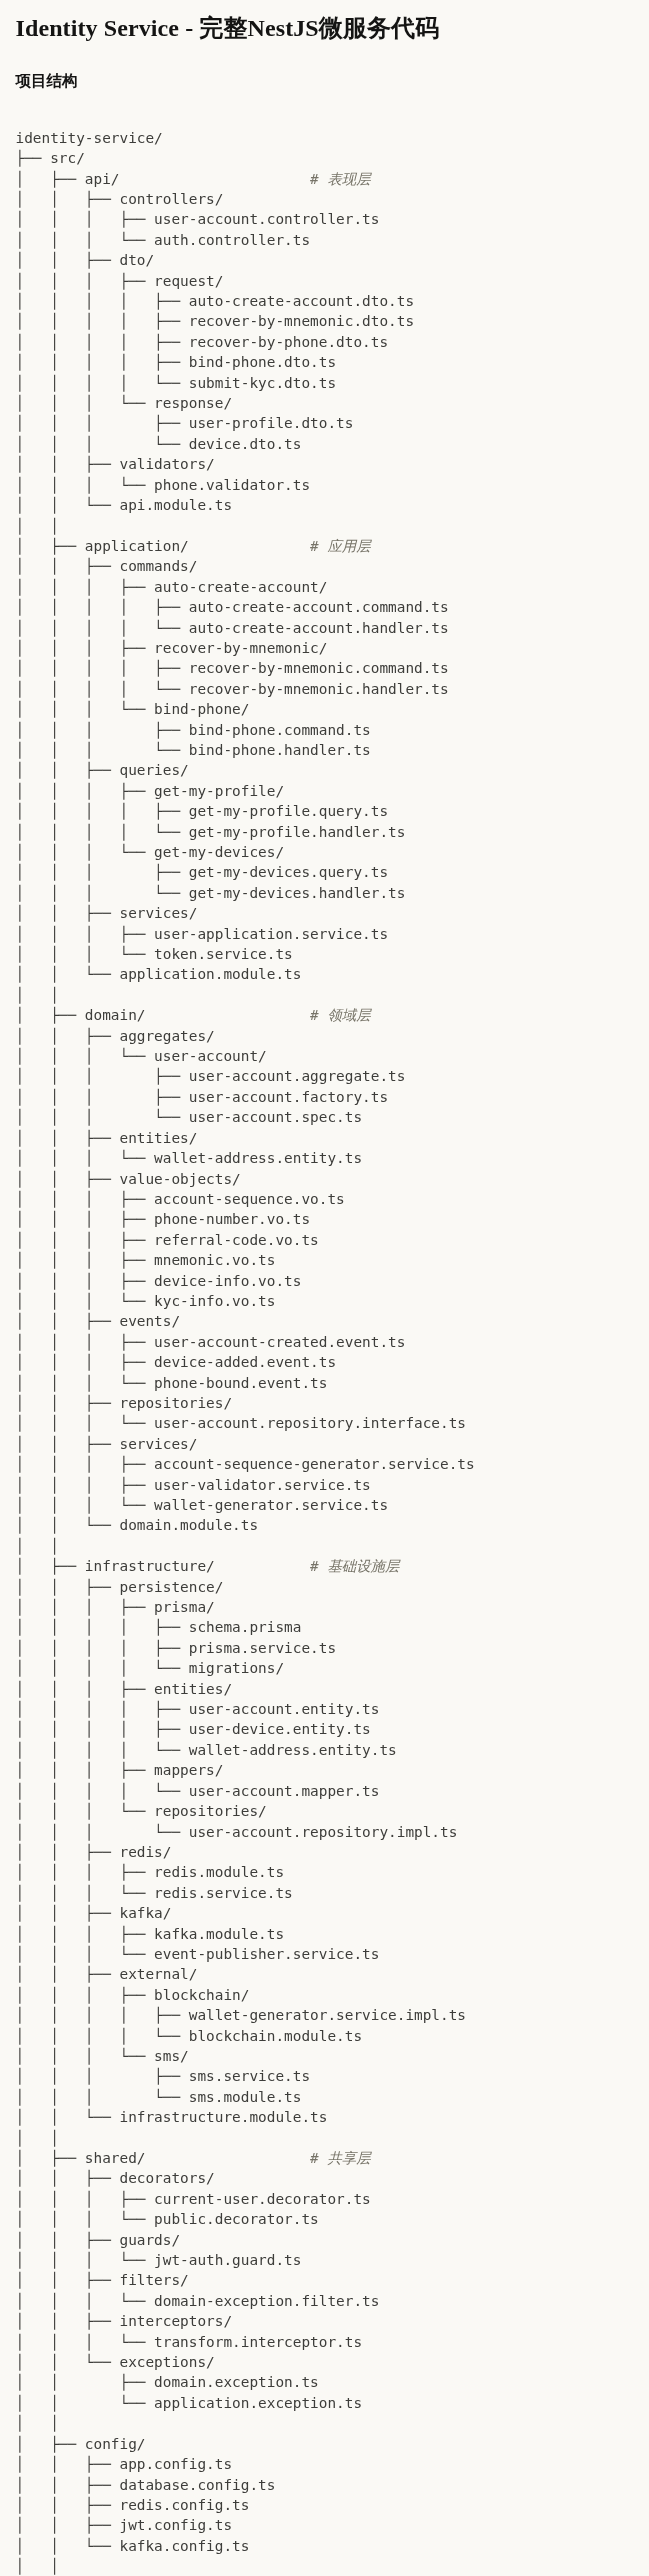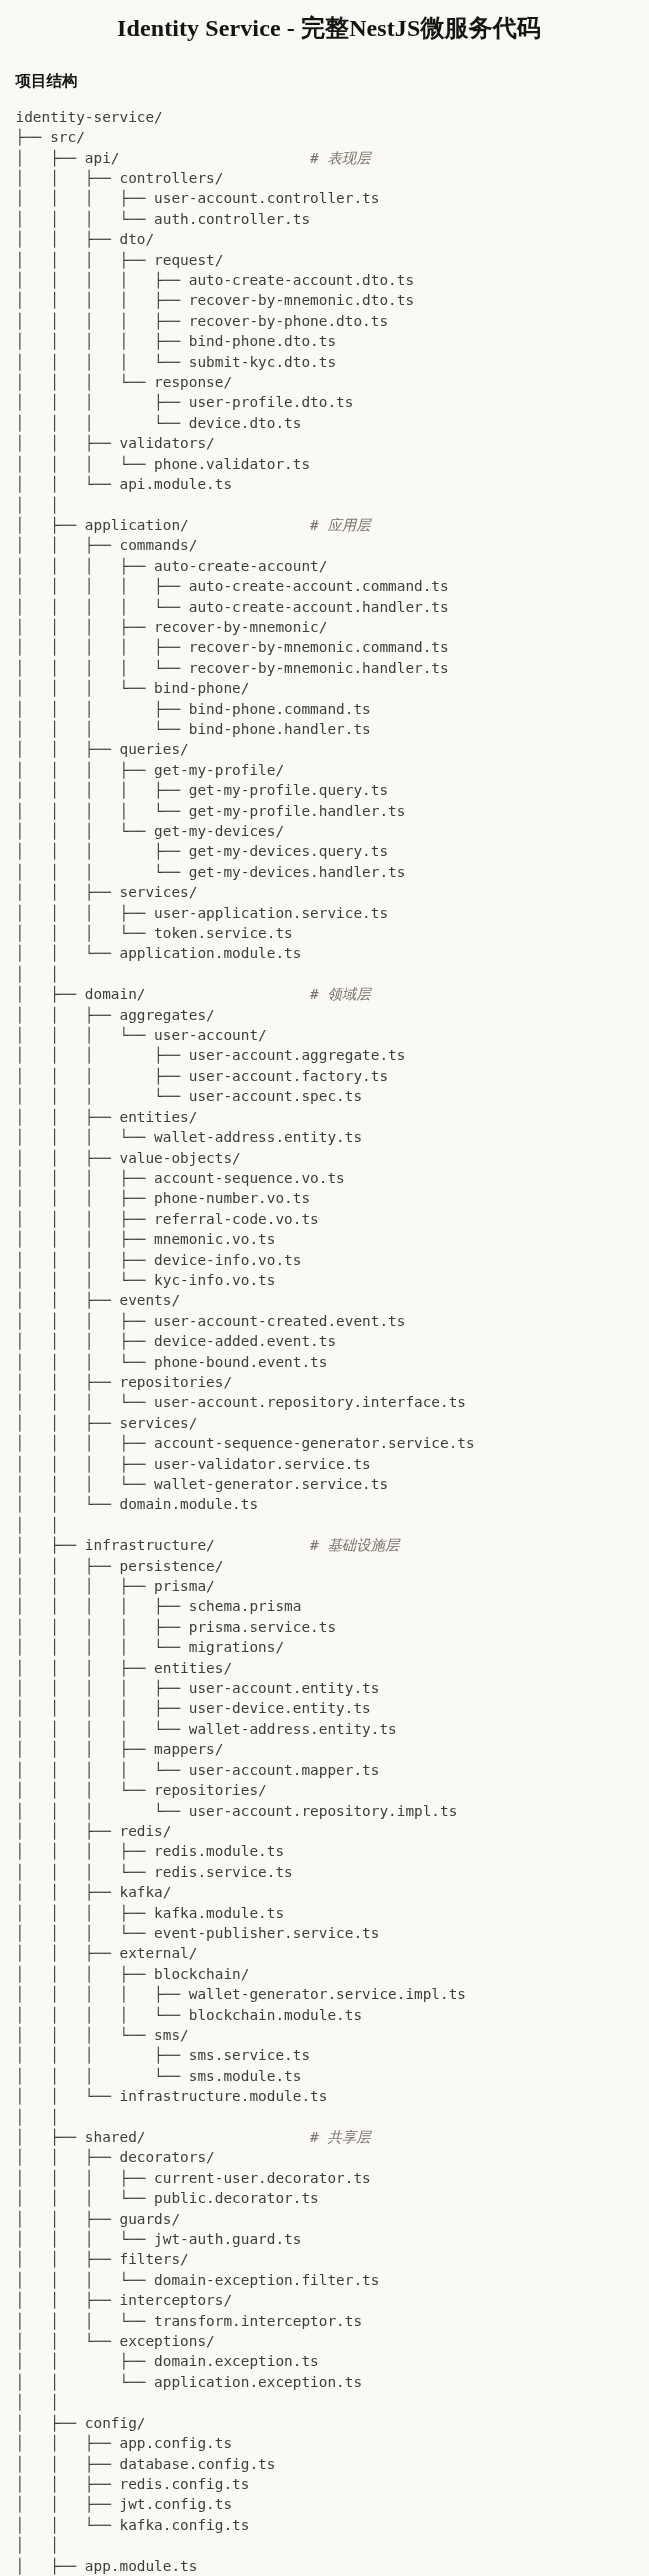--- a/index.html
+++ b/index.html
@@ -14,30 +14,29 @@
   }
   .page {
     padding: 14.4px 15.5px 0 15.5px;
   }
   .page-title {
     font-family: "Liberation Serif", "DejaVu Serif", serif;
     font-size: 24px;
     font-weight: 700;
     line-height: 1.2;
     letter-spacing: 0.1px;
-    margin: 0 0 29px 9px;
+    margin: 0 0 29px 0;
     color: #141413;
-    text-align: center;
   }
   .section-heading {
     font-family: "Liberation Serif", "DejaVu Serif", serif;
     font-size: 15.5px;
     font-weight: 700;
     line-height: 1.2;
-    margin: 0 0 16px 0;
+    margin: 0 0 37px 0;
     color: #141413;
   }
   .tree {
     font-family: "DejaVu Sans Mono", "Liberation Mono", monospace;
     font-size: 14.4px;
     line-height: 20.4px;
     color: #3d3d3a;
     white-space: pre;
     margin: 0;
   }

